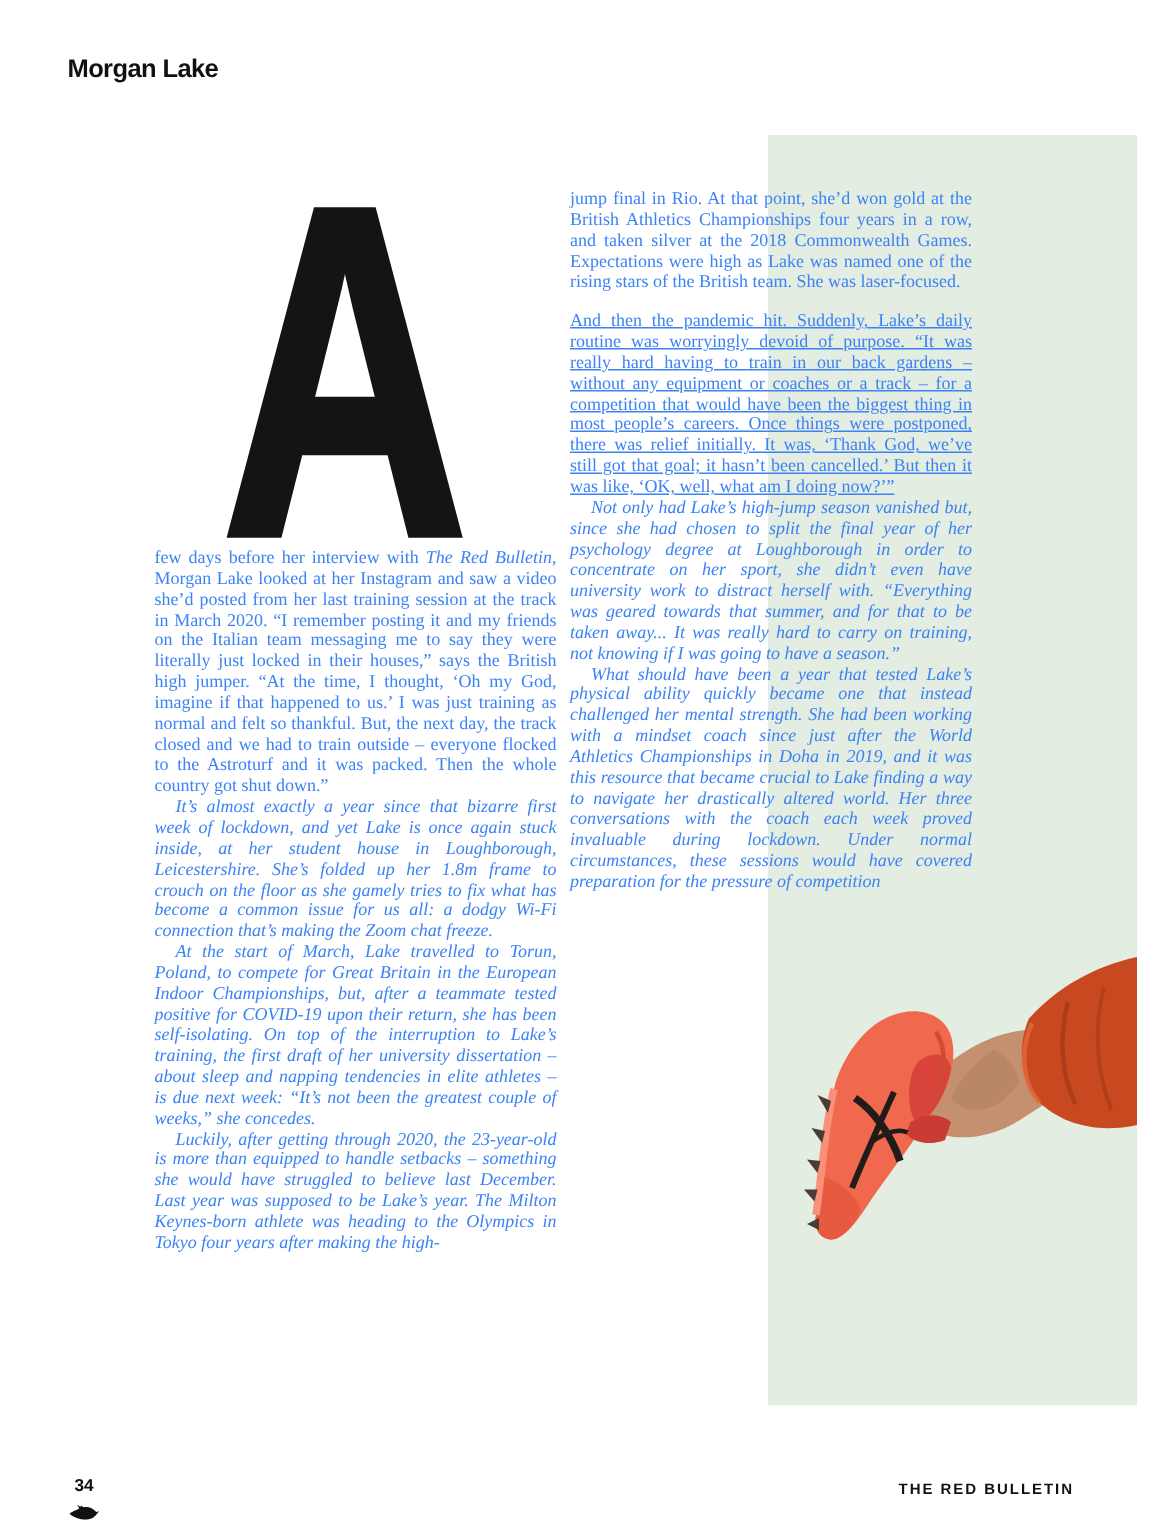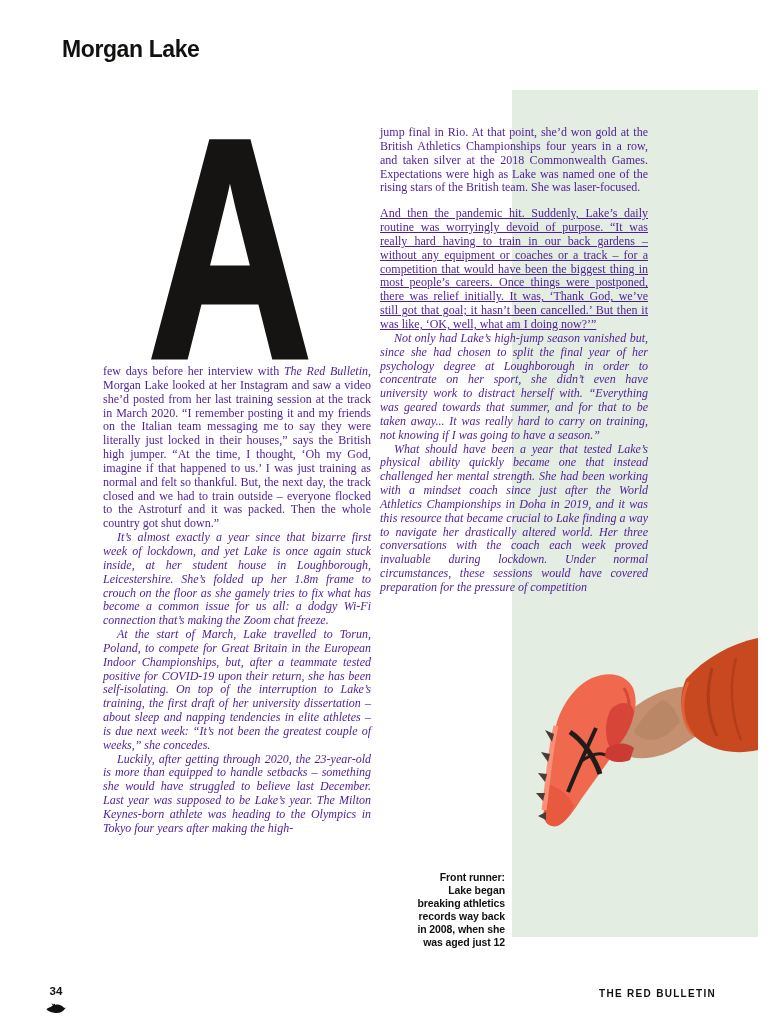--- a/index.html
+++ b/index.html
@@ -4,41 +4,41 @@
 <style>
   html,body { margin:0; padding:0; background:#888; }
   .page {
     position:relative; width:768px; height:1020px; margin:0 auto;
     background:#ffffff; overflow:hidden;
     font-family:"Liberation Serif", serif; color:#211f1e;
   }
   .kicker {
     position:absolute; left:45px; top:36px;
     font-family:"Liberation Sans", sans-serif; font-weight:bold;
-    font-size:23px; letter-spacing:-0.4px; color:#121110;margin-left:17px;
+    font-size:17px; letter-spacing:-0.4px; color:#121110;
   }
   .green-panel {
     position:absolute; left:512px; top:90px; width:246px; height:847px;
     background:#e3ede1;
   }
   .photo-svg { position:absolute; left:0; top:540px; }
   .dropcap {
     position:absolute; left:148px; top:92px;
     font-family:"Liberation Sans", sans-serif; font-weight:700;
     font-size:313px; line-height:1; color:#151413;
     -webkit-text-stroke:5px #151413;
     transform:scaleX(0.725); transform-origin:0 0;
     z-index:3;
   }
   .col { position:absolute; width:268px; z-index:2; }
   .col1 { left:103px; top:365px; }
   .col2 { left:380px; top:126px; }
   .col p {
     margin:0; font-size:12px; line-height:13.85px;
-    text-align:justify; color:#4c1d95;
+    text-align:justify; color:#3b82f6;
   }
   .col p.indent { text-indent:14px;font-style:italic; }
   .col p.section-gap { margin-top:12px;text-decoration:underline; }
   .caption {
     position:absolute; left:400px; top:871px; width:105px;
     font-family:"Liberation Sans", sans-serif; font-weight:bold;
     font-size:10.5px; line-height:12.9px; text-align:right;
     white-space:pre-line; color:#121110; letter-spacing:-0.1px;
     z-index:2;
   }
@@ -104,26 +104,20 @@
     <p class="indent">Luckily, after getting through 2020, the 23-year-old is more than equipped to handle setbacks – something she would have struggled to believe last December. Last year was supposed to be Lake’s year. The Milton Keynes-born athlete was heading to the Olympics in Tokyo four years after making the high-</p>
   </div>
 
   <div class="col col2">
     <p>jump final in Rio. At that point, she’d won gold at the British Athletics Championships four years in a row, and taken silver at the 2018 Commonwealth Games. Expectations were high as Lake was named one of the rising stars of the British team. She was laser-focused.</p>
     <p class="section-gap">And then the pandemic hit. Suddenly, Lake’s daily routine was worryingly devoid of purpose. “It was really hard having to train in our back gardens – without any equipment or coaches or a track – for a competition that would have been the biggest thing in most people’s careers. Once things were postponed, there was relief initially. It was, ‘Thank God, we’ve still got that goal; it hasn’t been cancelled.’ But then it was like, ‘OK, well, what am I doing now?’”</p>
     <p class="indent">Not only had Lake’s high-jump season vanished but, since she had chosen to split the final year of her psychology degree at Loughborough in order to concentrate on her sport, she didn’t even have university work to distract herself with. “Everything was geared towards that summer, and for that to be taken away... It was really hard to carry on training, not knowing if I was going to have a season.”</p>
     <p class="indent">What should have been a year that tested Lake’s physical ability quickly became one that instead challenged her mental strength. She had been working with a mindset coach since just after the World Athletics Championships in Doha in 2019, and it was this resource that became crucial to Lake finding a way to navigate her drastically altered world. Her three conversations with the coach each week proved invaluable during lockdown. Under normal circumstances, these sessions would have covered preparation for the pressure of competition</p>
   </div>
 
-  <div class="caption">Front runner:
-Lake began
-breaking athletics
-records way back
-in 2008, when she
-was aged just 12</div>
 
   <div class="footer-left">
     <span>34</span>
     <svg class="bull-icon" width="22" height="14" viewBox="0 0 24 14" aria-hidden="true">
       <path d="M8.5,4.2 L7,1.5 L9.3,3.2 L10.5,2.2 L11.2,3.6 C14.5,2.6 18.5,4 21,7 L23,6.5 L21.3,8.4 C19.5,11.6 14.5,13.2 10,12.2 C6.2,11.5 3.2,10 1.5,8.3 C3.2,6.3 5.8,6.3 8.5,4.2 Z" fill="#121110"></path>
     </svg>
   </div>
 
   <div class="footer-right">THE RED BULLETIN</div>
 

